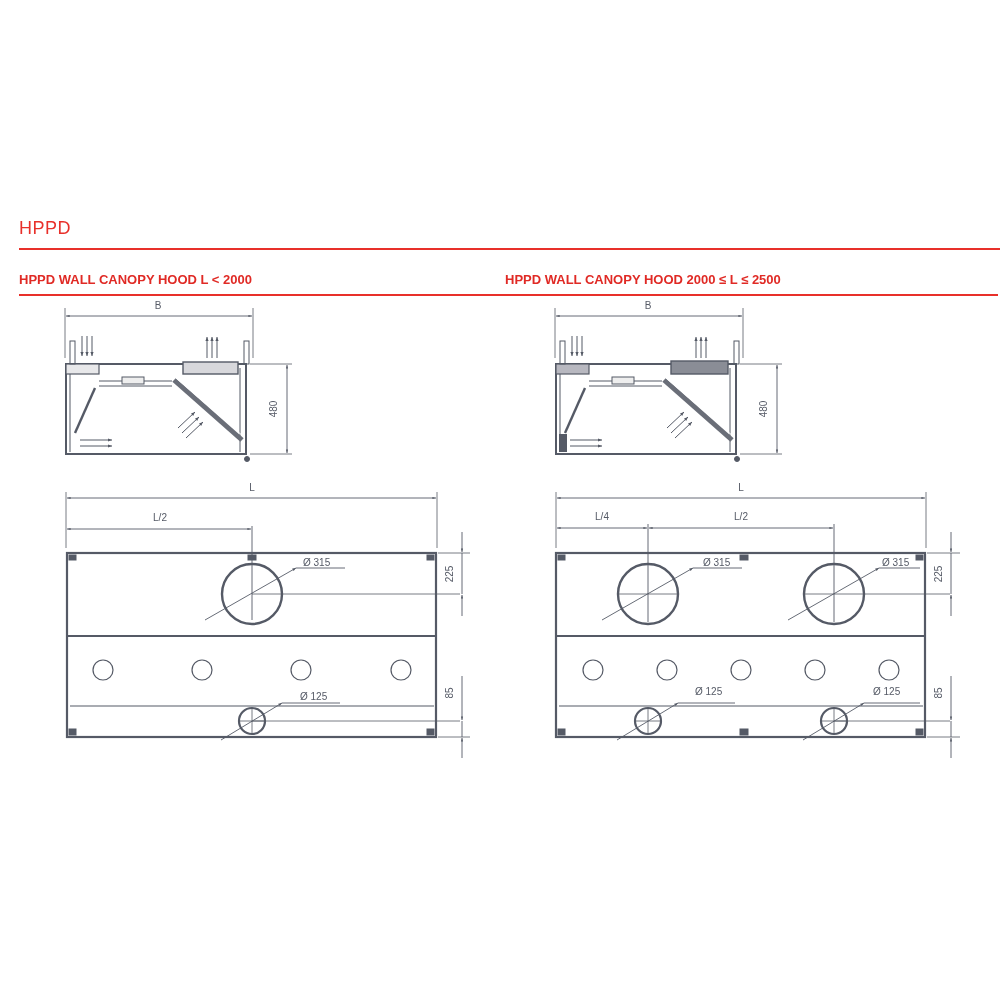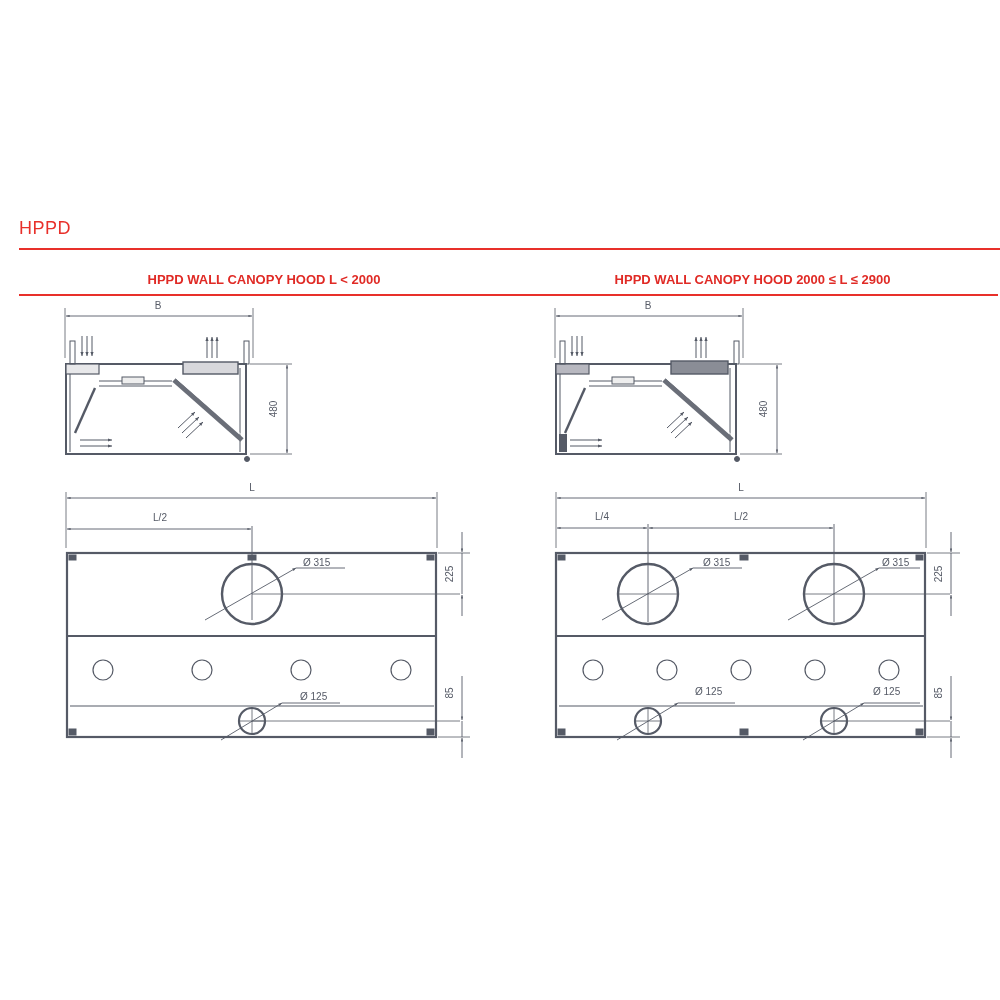--- a/index.html
+++ b/index.html
@@ -2,32 +2,32 @@
 <html><head>
 <meta charset="utf-8">
 <style>
   html, body { margin: 0; padding: 0; background: #ffffff; }
   body { width: 1000px; height: 1000px; position: relative; overflow: hidden;
          font-family: "Liberation Sans", sans-serif; }
   .title { position: absolute; left: 19px; top: 218px; font-size: 18px; color: #e8302a;
            font-weight: normal; letter-spacing: 0.5px; }
   .hline { position: absolute; height: 2px; background: #e8302a; }
   .subtitle { position: absolute; top: 272px; font-size: 13px; font-weight: bold; color: #e02a25;
-              text-align: center; }
+              text-align: left; }
   svg { position: absolute; left: 0; top: 0; }
   .lbl { font-family: "Liberation Sans", sans-serif; font-size: 10px; fill: #555a66; }
 </style>
 </head>
 <body>
 
 <div class="title">HPPD</div>
 <div class="hline" style="left:19px; top:248px; width:981px;"></div>
 
 <div class="subtitle" style="left:19px; width:490px;">HPPD WALL CANOPY HOOD L &lt; 2000</div>
-<div class="subtitle" style="left:505px; width:495px;">HPPD WALL CANOPY HOOD 2000 ≤ L ≤ 2900</div>
+<div class="subtitle" style="left:505px; width:495px;">HPPD WALL CANOPY HOOD 2000 ≤ L ≤ 2500</div>
 <div class="hline" style="left:19px; top:294px; width:979px;"></div>
 
 <svg width="1000" height="1000" viewBox="0 0 1000 1000">
   <defs>
     <marker id="arr" viewBox="0 0 10 10" refX="10" refY="5" markerWidth="8" markerHeight="4" orient="auto-start-reverse">
       <path d="M0,2 L10,5 L0,8 z" fill="#555a66"></path>
     </marker>
     <marker id="arrs" viewBox="0 0 10 10" refX="10" refY="5" markerWidth="5" markerHeight="4" orient="auto">
       <path d="M0,1 L10,5 L0,9 z" fill="#555a66"></path>
     </marker>

